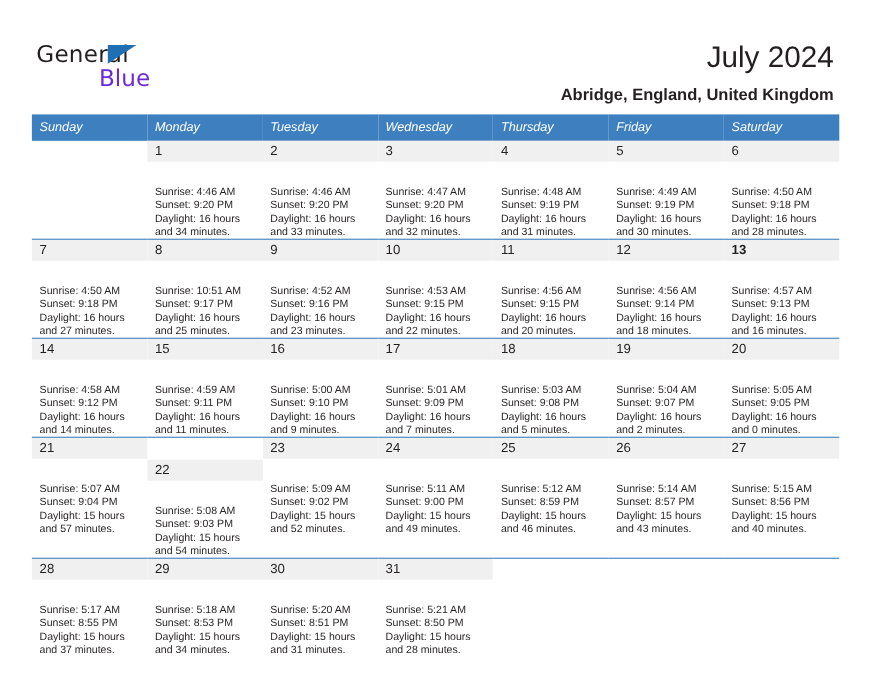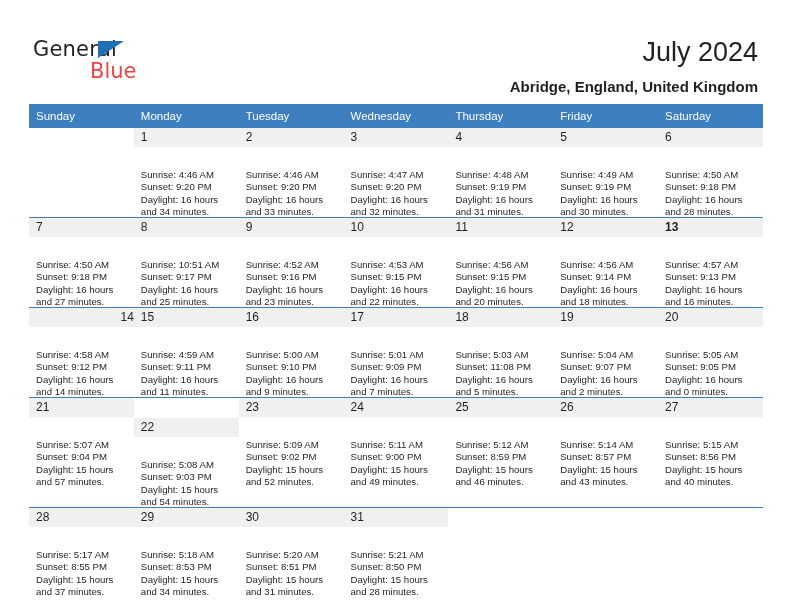--- a/index.html
+++ b/index.html
@@ -95,20 +95,21 @@
 
   thead th {
     background: #3d7fbf;
     color: #ffffff;
     font-size: 11.5px;
     font-weight: normal;
     text-align: left;
     padding: 5px 0 5px 7px;
     line-height: 14px;
     height: 14px;
+    font-style: italic;
   }
 
   tbody td {
     vertical-align: top;
     padding: 0;
     border-top: 1.3px solid #3d7fbf;
     height: 89px;
   }
   tbody tr:first-child td { border-top: none; }
 
@@ -136,21 +137,21 @@
 </style>
 </head>
 <body>
 
 <div class="page">
 
   <div class="top">
     <div class="logo">
       <span class="logo-general">General</span>
       <span class="logo-triangle" style="border-left-color: rgb(31, 111, 181);"></span>
-      <span class="logo-blue" style="color: #ef4444;">Blue</span>
+      <span class="logo-blue" style="color: #6d28d9;">Blue</span>
     </div>
     <div class="title">July 2024</div>
     <div class="subtitle">Abridge, England, United Kingdom</div>
   </div>
 
   <table class="calendar">
     <colgroup>
       <col>
         <col>
         <col>
@@ -325,21 +326,21 @@
                 <div>Sunset: 9:13 PM</div>
                 <div>Daylight: 16 hours</div>
                 <div>and 16 minutes.</div>
               </div>
             </div>
           </td>
         </tr>
         <tr>
           <td>
             <div class="cell">
-              <div class="daynum-band" style="background: rgb(240, 240, 240); text-align: right;">14</div>
+              <div class="daynum-band" style="background: rgb(240, 240, 240);">14</div>
               <div class="info">
                 <div>Sunrise: 4:58 AM</div>
                 <div>Sunset: 9:12 PM</div>
                 <div>Daylight: 16 hours</div>
                 <div>and 14 minutes.</div>
               </div>
             </div>
           </td>
           <td>
             <div class="cell">
@@ -372,21 +373,21 @@
                 <div>Daylight: 16 hours</div>
                 <div>and 7 minutes.</div>
               </div>
             </div>
           </td>
           <td>
             <div class="cell">
               <div class="daynum-band" style="background: rgb(240, 240, 240);">18</div>
               <div class="info">
                 <div>Sunrise: 5:03 AM</div>
-                <div>Sunset: 11:08 PM</div>
+                <div>Sunset: 9:08 PM</div>
                 <div>Daylight: 16 hours</div>
                 <div>and 5 minutes.</div>
               </div>
             </div>
           </td>
           <td>
             <div class="cell">
               <div class="daynum-band" style="background: rgb(240, 240, 240);">19</div>
               <div class="info">
                 <div>Sunrise: 5:04 AM</div>

